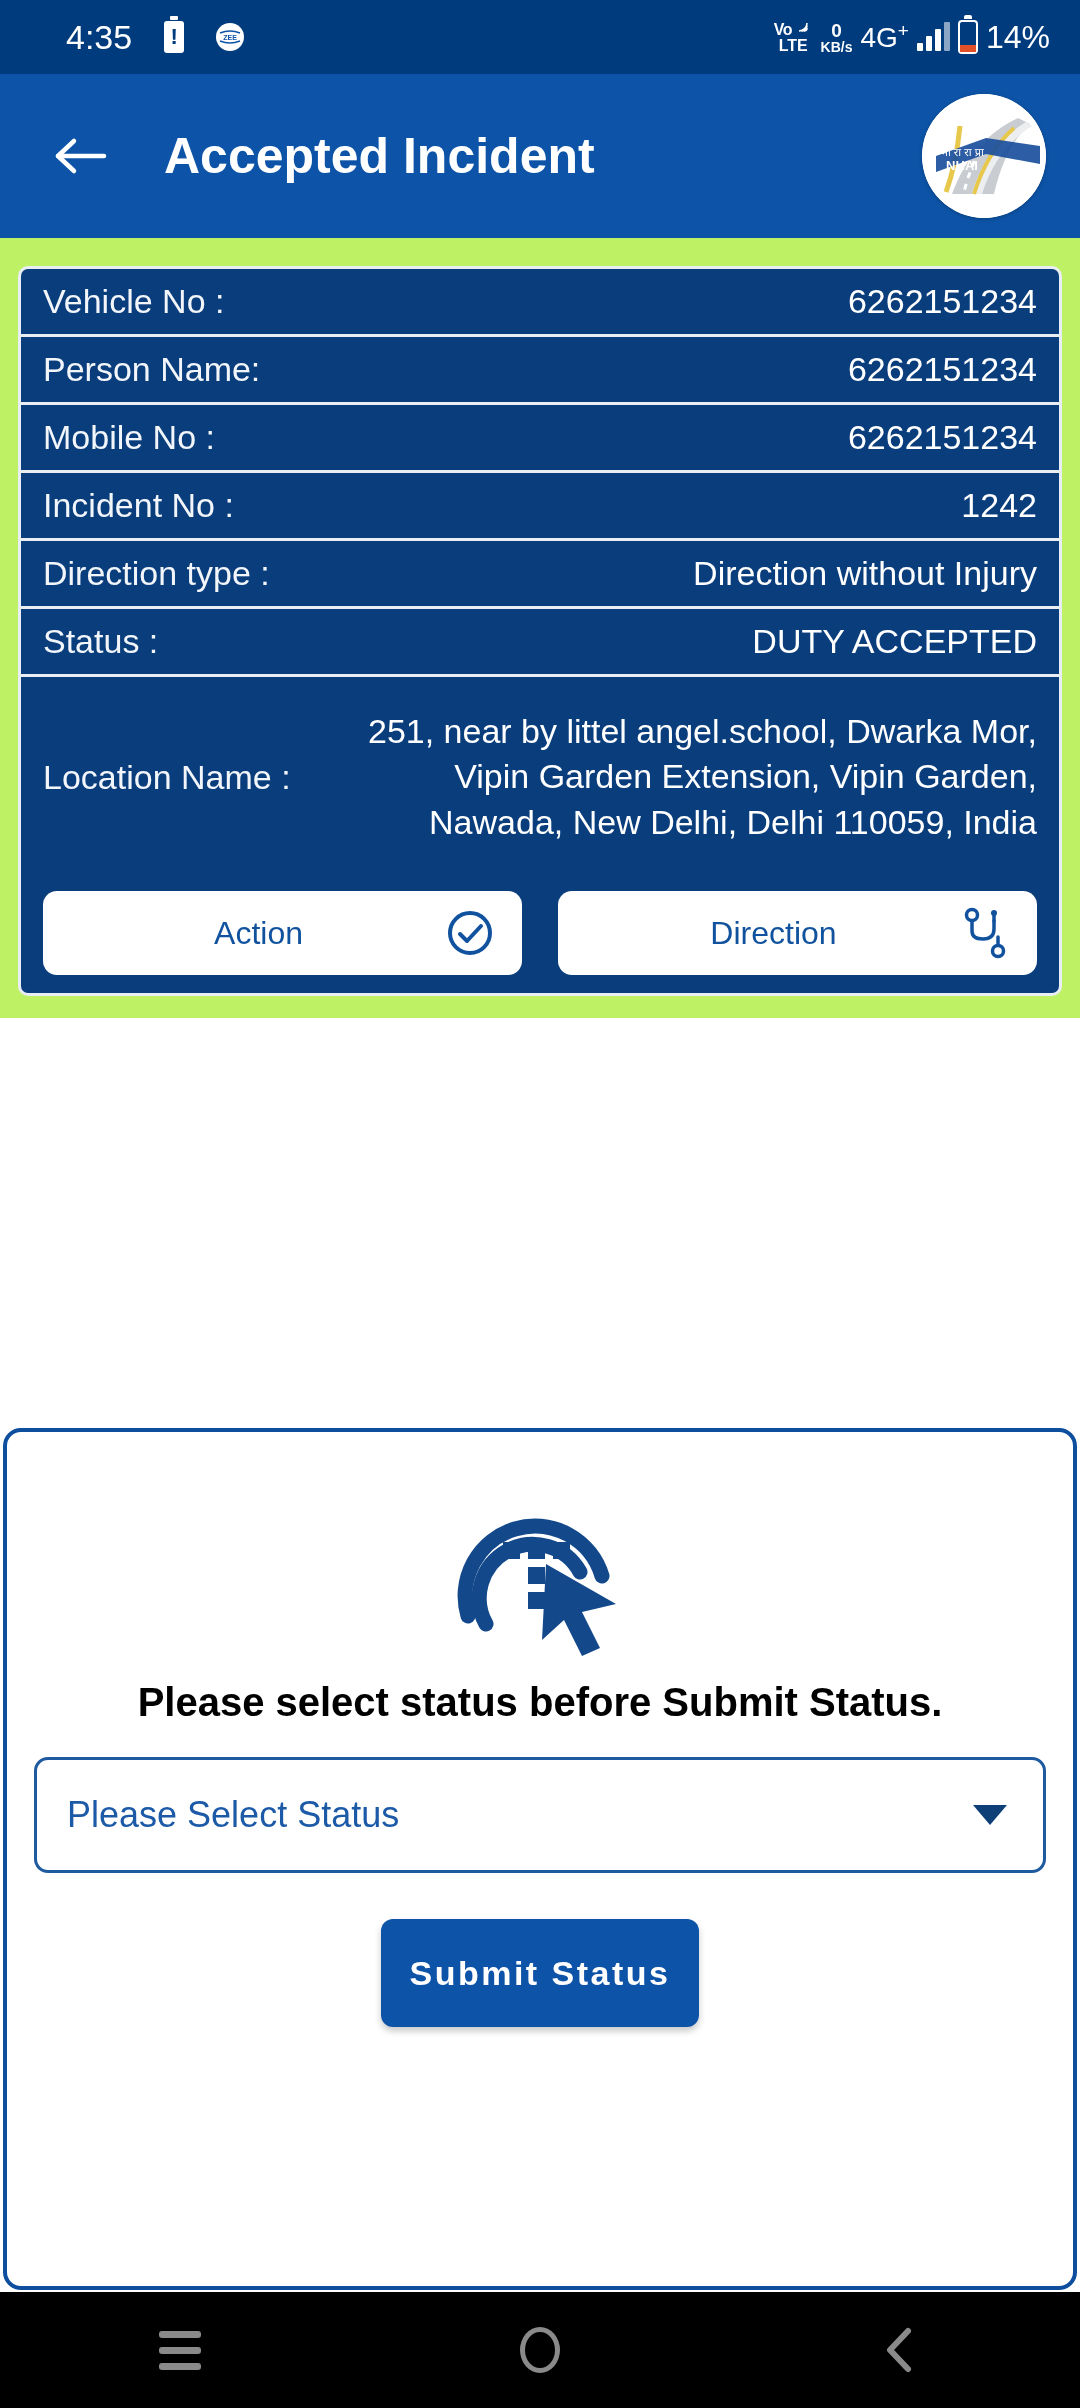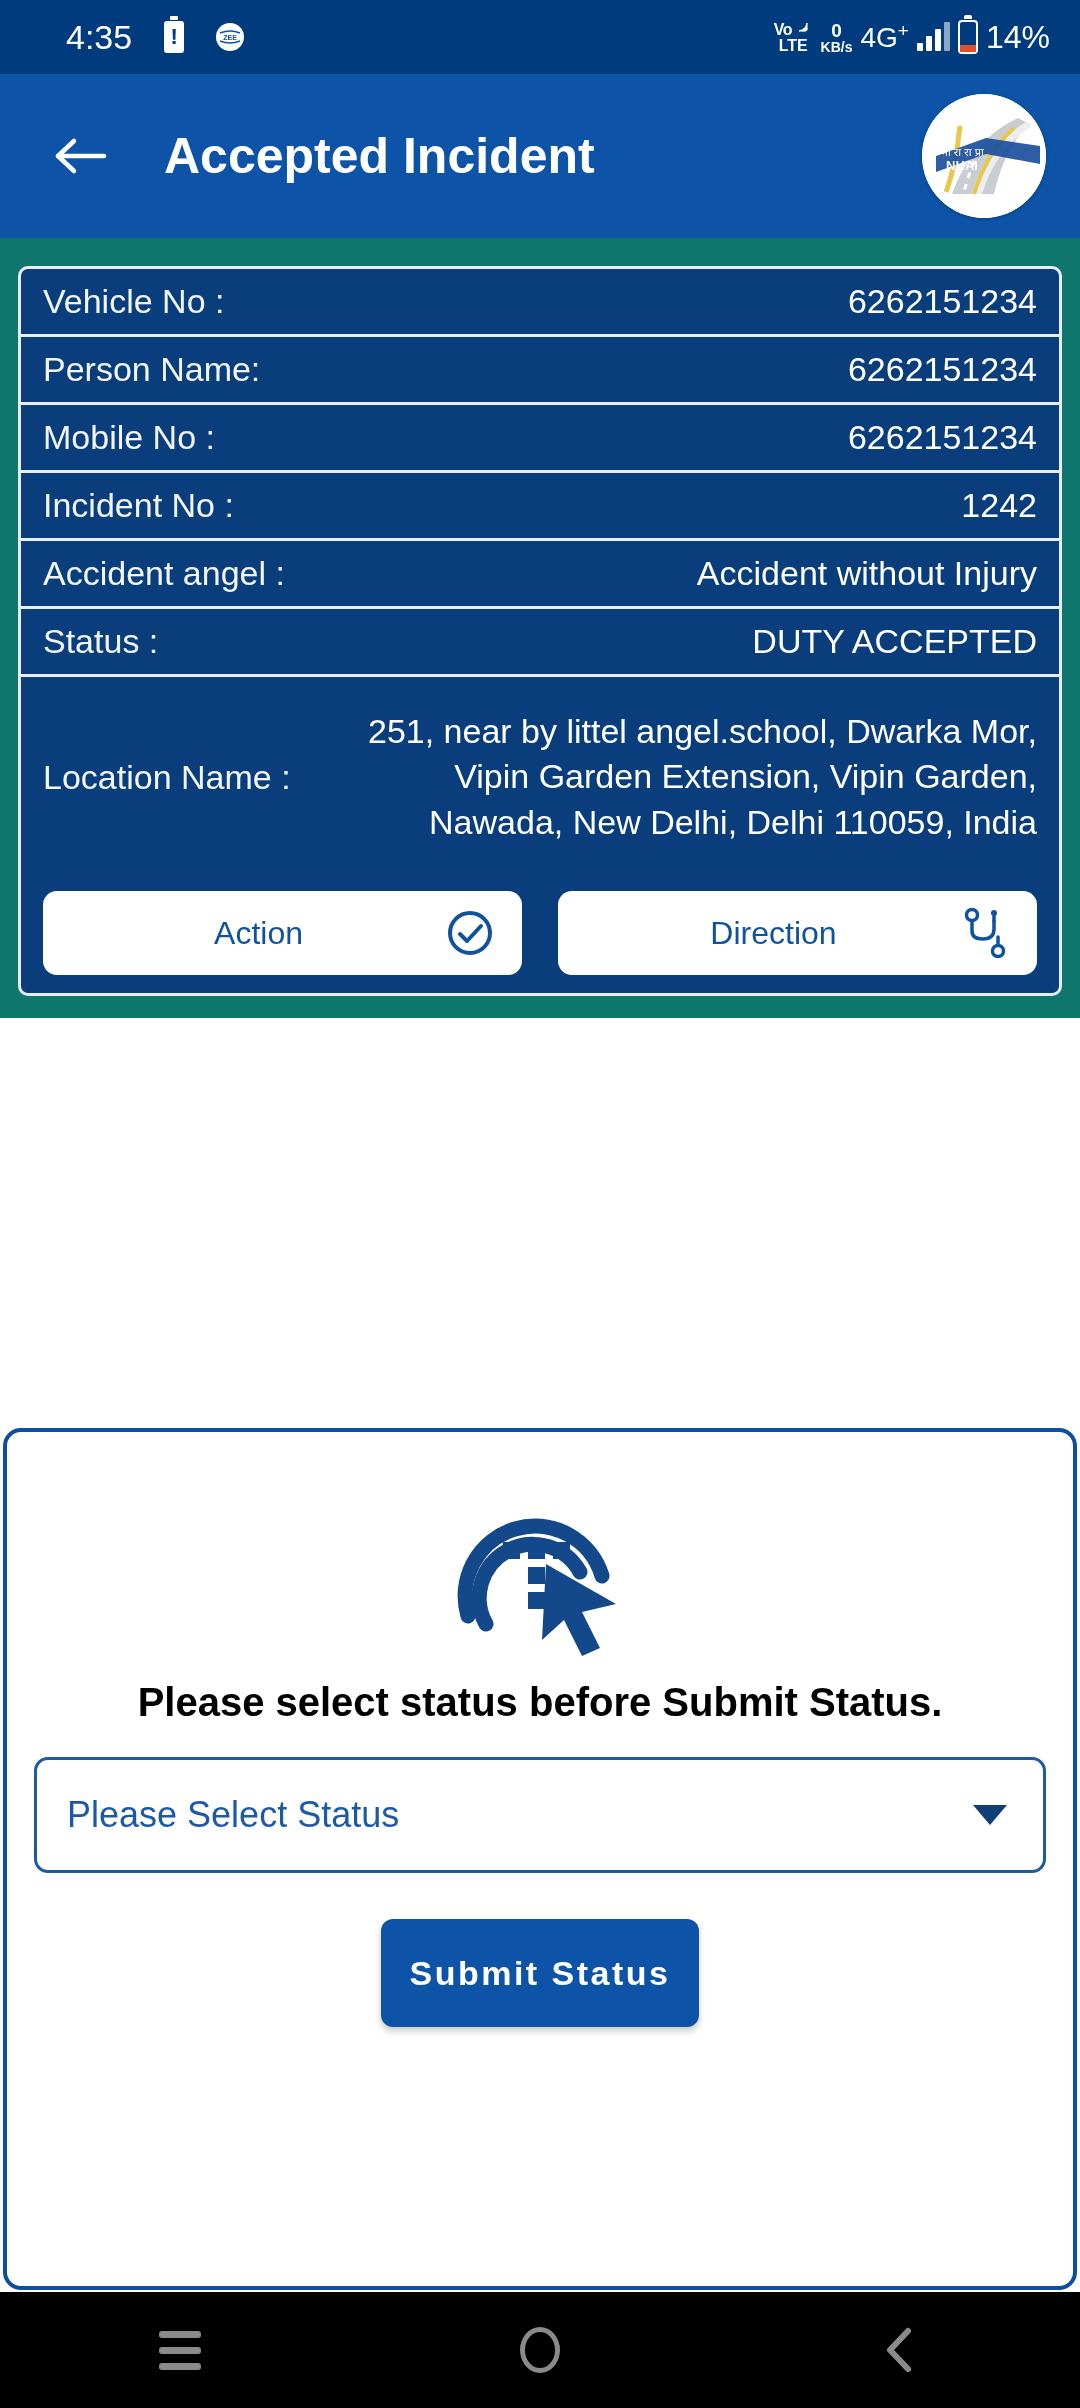--- a/index.html
+++ b/index.html
@@ -163,21 +163,21 @@
     position: relative;
     box-shadow: 0 1px 4px rgba(0,0,0,.25);
   }
 
   
   #info-panel {
     position: absolute;
     top: 238px; left: 0;
     width: 1080px;
     height: 780px;
-    background: #0f766e;
+    background: #bef264;
     padding: 28px 18px 0 18px;
   }
   #info-table {
     width: 1044px;
     border: 3px solid #e9eef4;
     border-radius: 10px;
     overflow: hidden;
     background: #0a3d7c;
   }
   .row {
@@ -409,22 +409,22 @@
       </div>
       <div class="row">
         <span class="label">Mobile No :</span>
         <span class="value">6262151234</span>
       </div>
       <div class="row">
         <span class="label">Incident No :</span>
         <span class="value">1242</span>
       </div>
       <div class="row">
-        <span class="label">Accident angel :</span>
-        <span class="value">Accident without Injury</span>
+        <span class="label">Direction type :</span>
+        <span class="value">Direction without Injury</span>
       </div>
       <div class="row">
         <span class="label">Status :</span>
         <span class="value">DUTY ACCEPTED</span>
       </div>
 
       <div class="row location no-border">
         <span class="label">Location Name :</span>
         <span class="value">251, near by littel angel.school, Dwarka Mor, Vipin Garden Extension, Vipin Garden, Nawada, New Delhi, Delhi 110059, India</span>
       </div>

